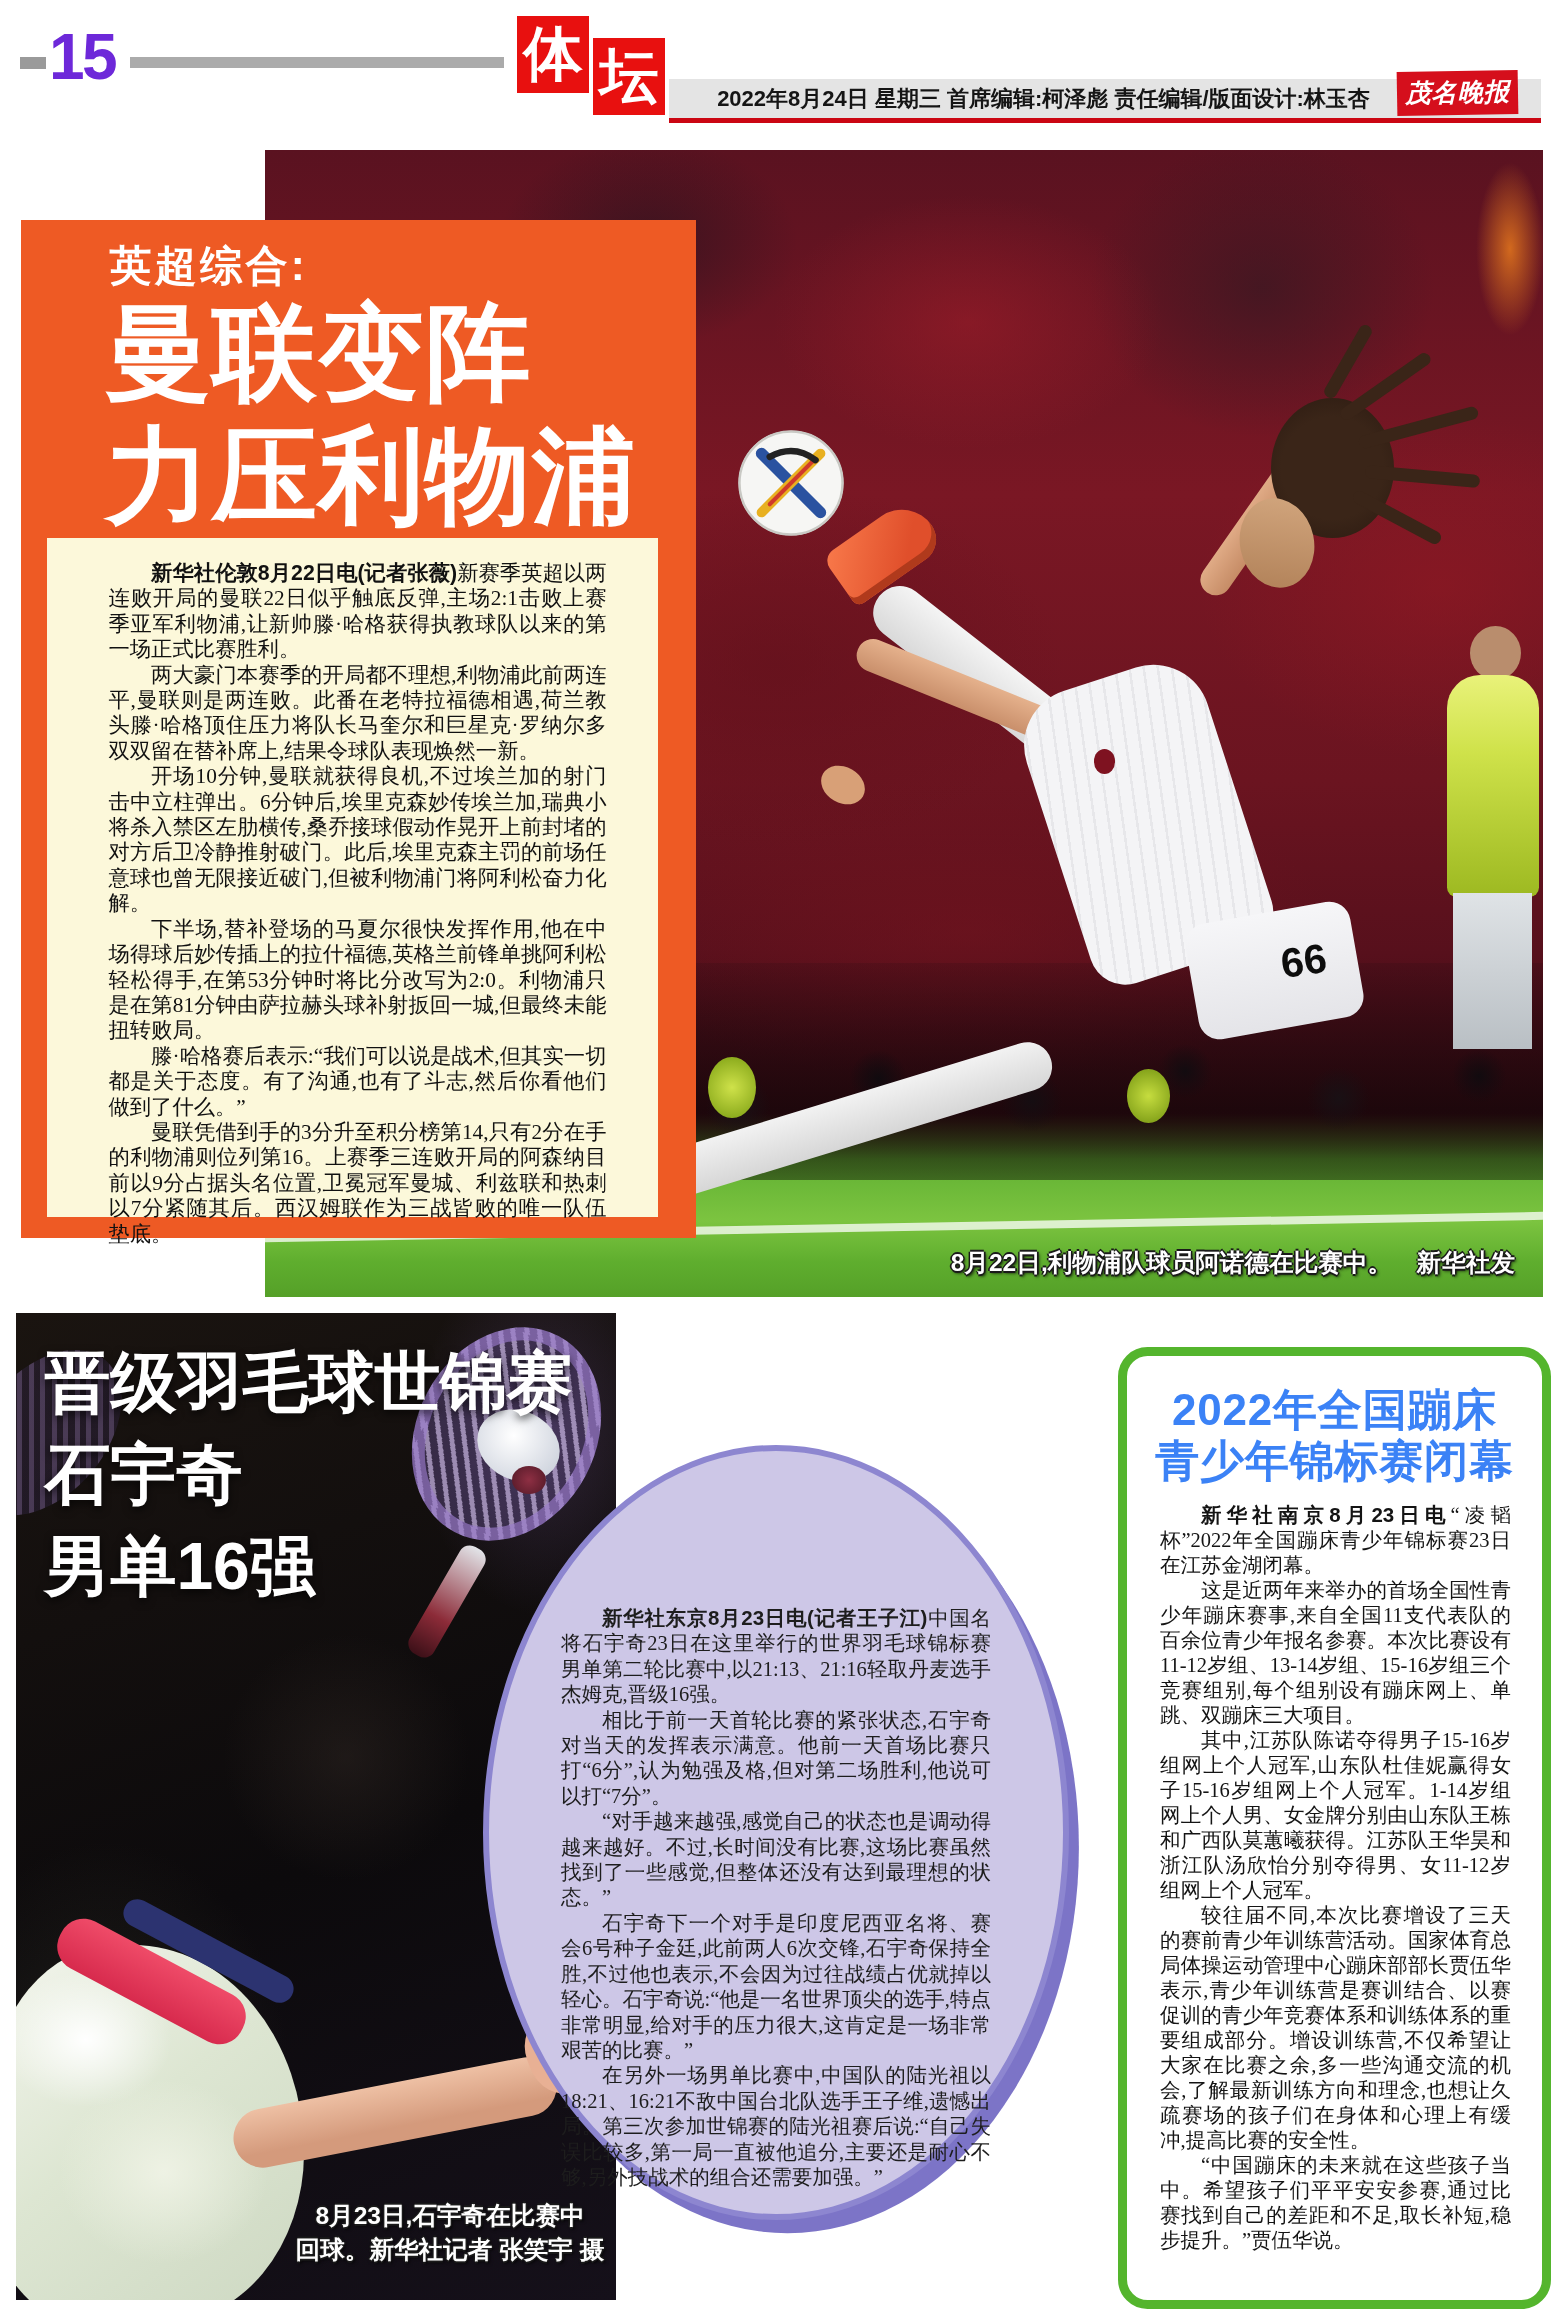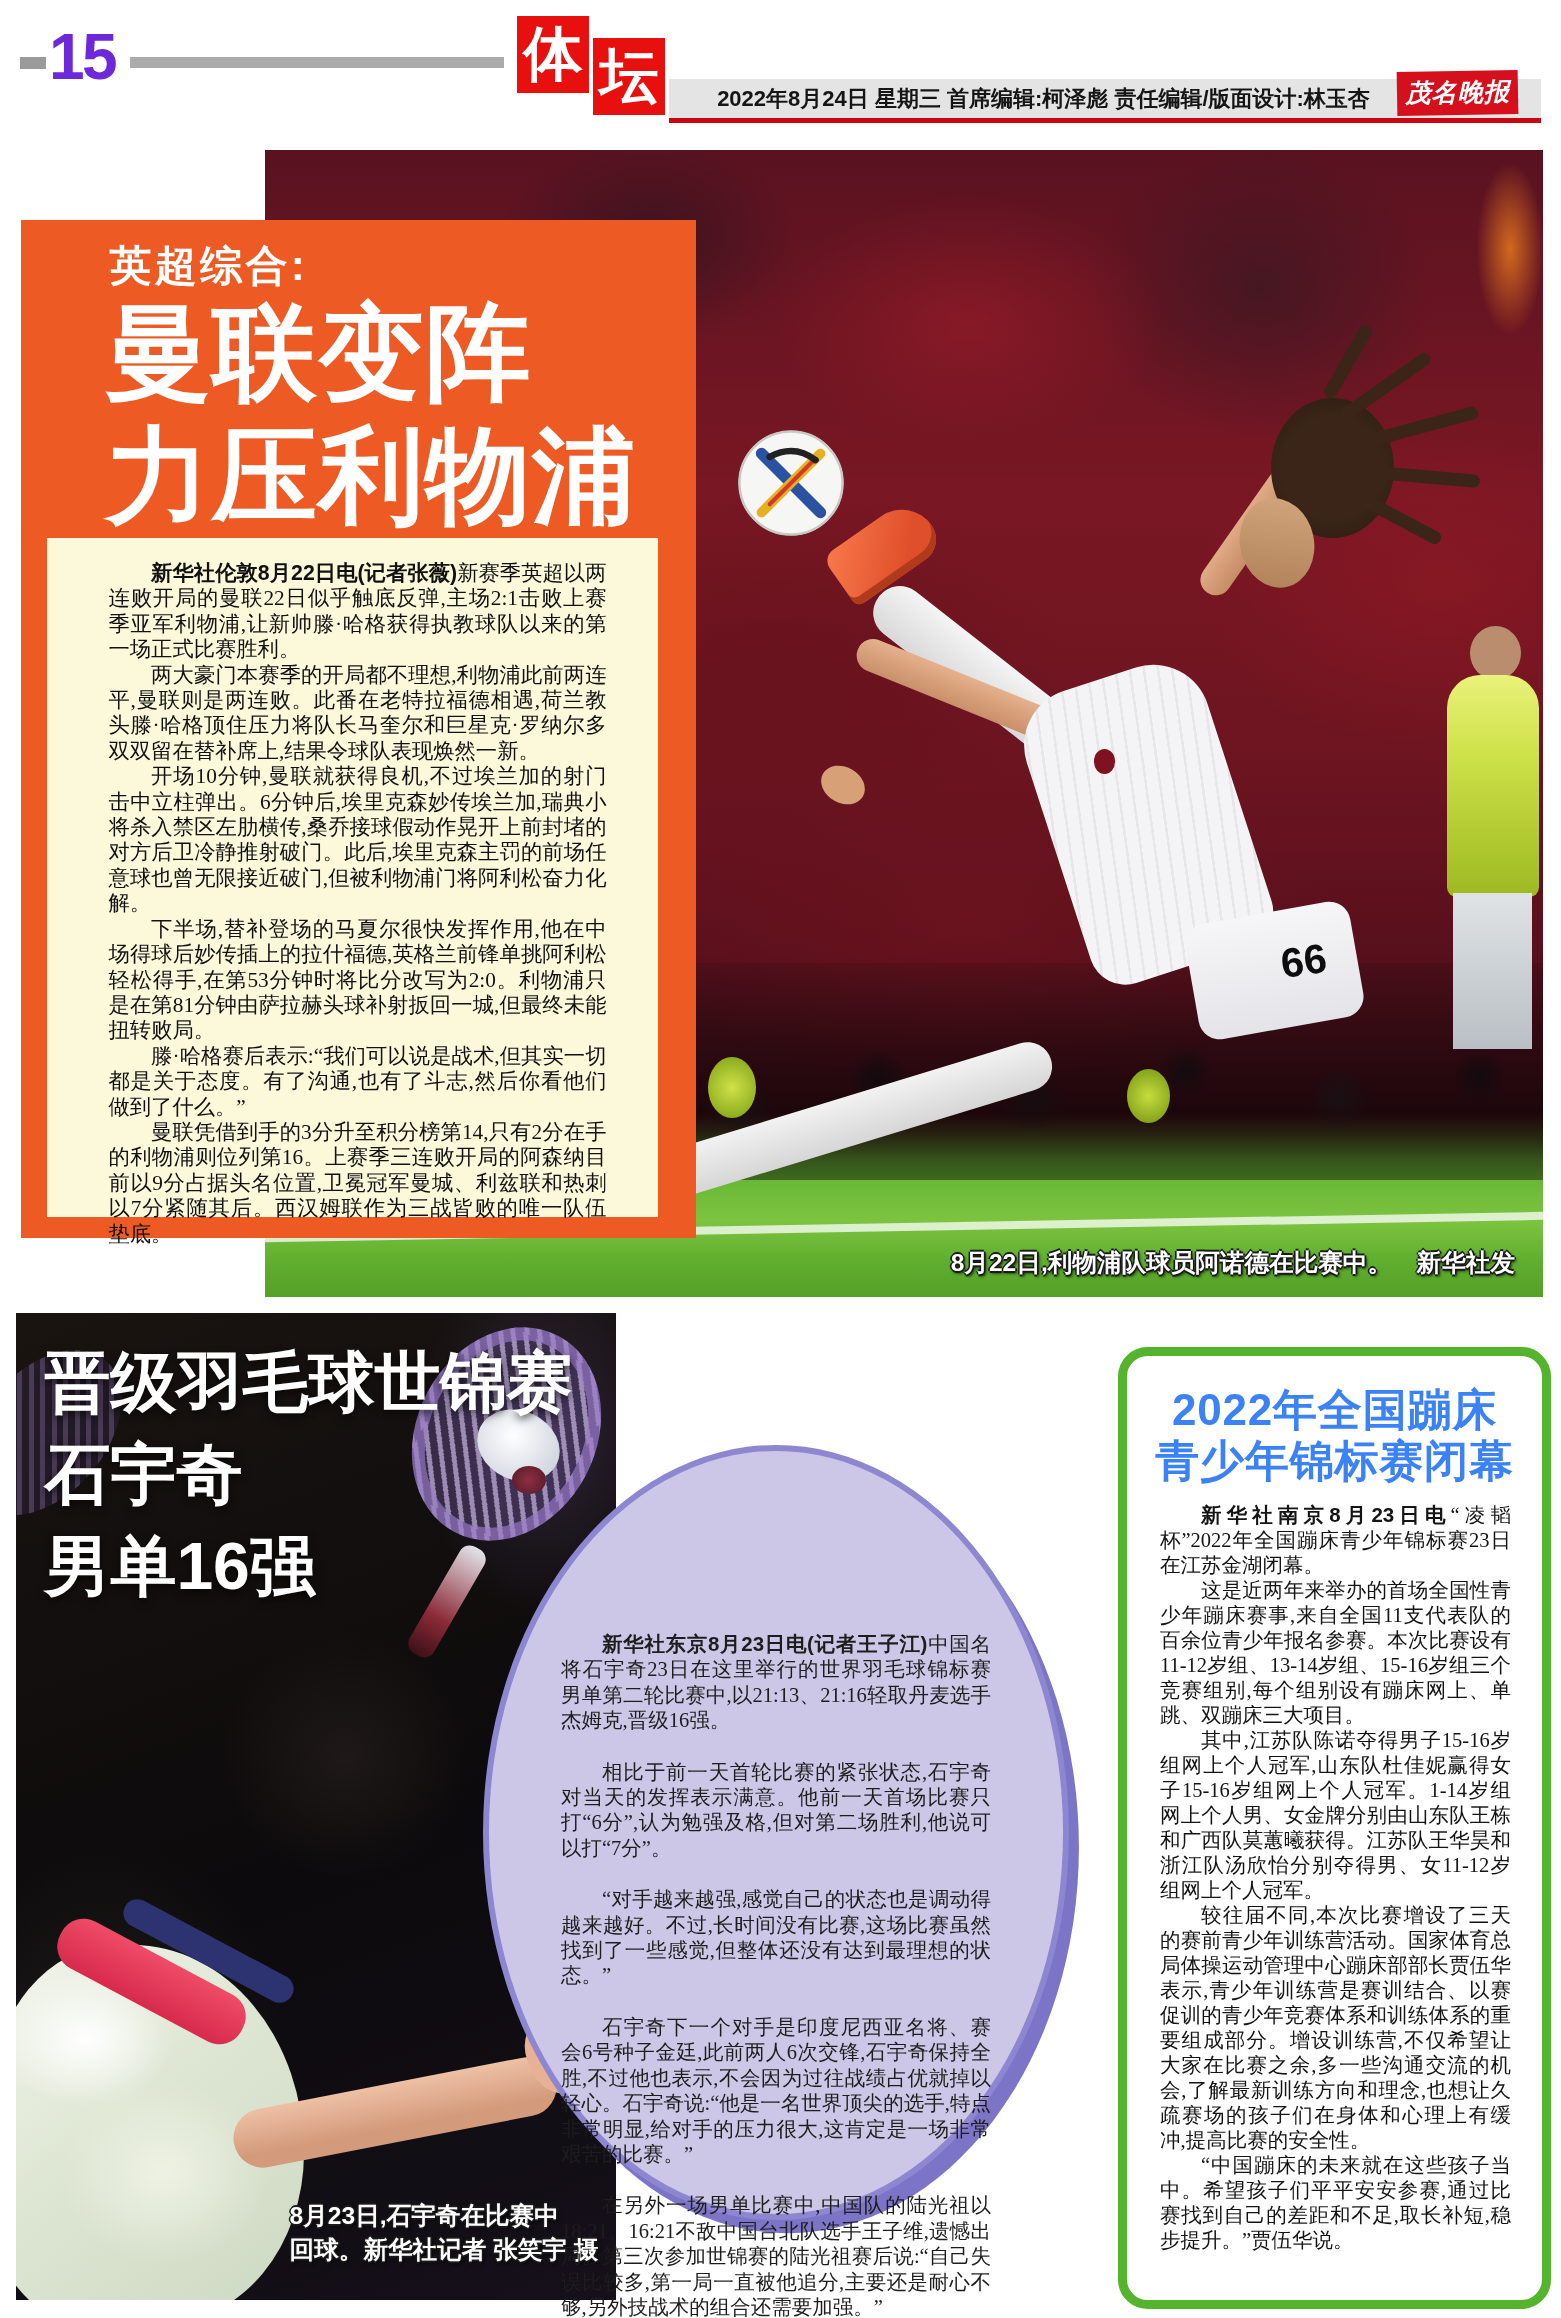--- a/index.html
+++ b/index.html
@@ -143,29 +143,29 @@
   .bd-arm{position:absolute;left:215px;top:770px;width:328px;height:59px;border-radius:33px;
     transform:rotate(-11deg);background:linear-gradient(180deg,#eec0a4,#d49a7c 75%);}
   .bd-hand{position:absolute;left:511px;top:699px;width:71px;height:82px;border-radius:45% 55% 50% 50%;
     transform:rotate(-20deg);background:#e8b094;}
   .finger{position:absolute;width:54px;height:12.3px;border-radius:6.6px;background:#eab8a0;}
   .f1{left:522px;top:662px;transform:rotate(-60deg);}
   .f2{left:545px;top:666px;transform:rotate(-40deg);}
   .f3{left:560px;top:681px;transform:rotate(-18deg);}
   .bd-title{position:absolute;left:28px;top:23px;color:#fff;font-weight:900;font-size:66px;line-height:92px;
     text-shadow:0 2.5px 8.2px rgba(0,0,0,.7);white-space:nowrap;}
-  .bd-caption{right:18px;bottom:33px;text-align:left;line-height:34px;}
+  .bd-caption{right:12px;bottom:33px;text-align:center;line-height:34px;}
 
   
   .ellipse{position:absolute;left:483px;top:1445px;width:586px;height:775px;border-radius:50%;
     background:var(--ellipse-fill);border:6.6px solid var(--ellipse-border);
     box-shadow:11.5px 14.8px 0 -1.6px var(--ellipse-shadow);}
   .ellipse-text{position:absolute;left:72px;right:72px;top:154px;color:#1d1d1d;
     font-family:"Liberation Serif",serif;font-size:20.5px;line-height:25.4px;text-align:justify;}
-  .ellipse-text p{text-indent:2em;margin-top:26px;}
+  .ellipse-text p{text-indent:2em;}
   .ellipse-text b{font-family:"Liberation Sans",sans-serif;}
 
   
   .green-box{position:absolute;left:1118px;top:1347px;width:433px;height:962px;background:#fff;
     border:9px solid var(--green-border);border-radius:29.5px;}
   .gb-title{margin-top:28px;text-align:center;color:#3b82f6;font-size:44px;font-weight:900;line-height:51px;letter-spacing:0.8px;}
   .gb-text{margin:16.4px 31px 0 33px;color:#141414;font-family:"Liberation Serif",serif;
     font-size:20.5px;line-height:25px;text-align:justify;}
   .gb-text p{text-indent:2em;}
   .gb-text b{font-family:"Liberation Sans",sans-serif;}

